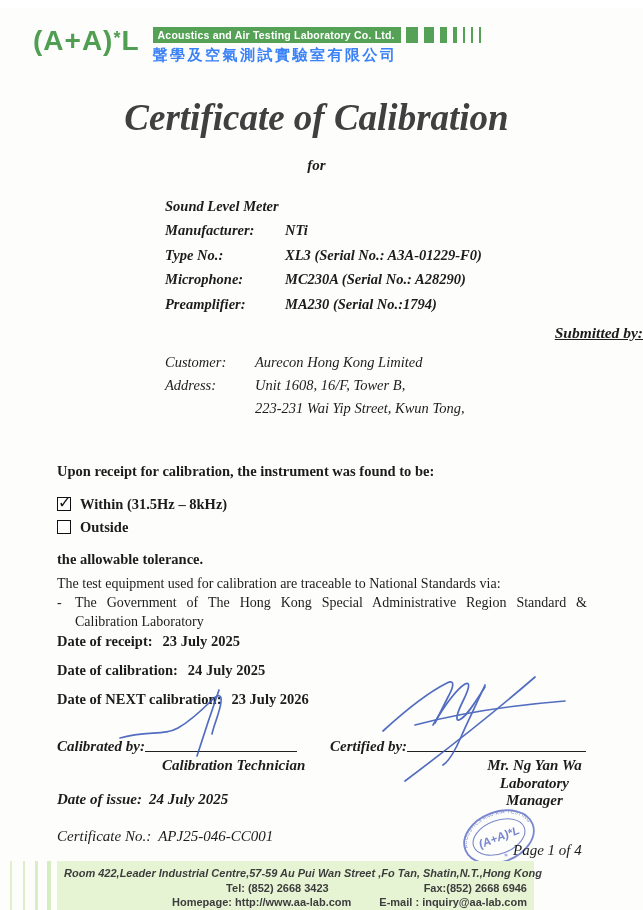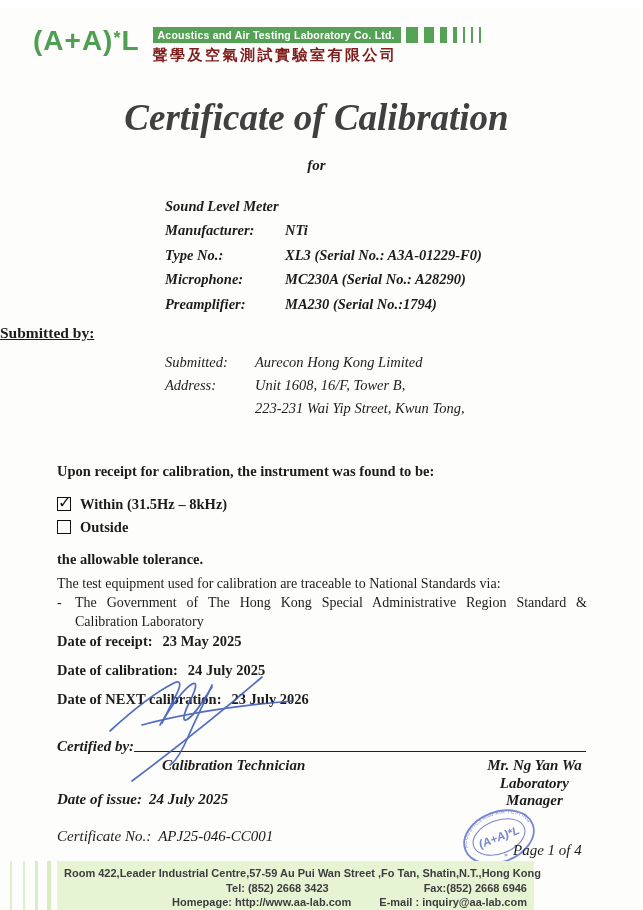--- a/index.html
+++ b/index.html
@@ -18,35 +18,35 @@
   .lh-row { display:flex; align-items:center; }
   .en-name { background:#55a257; color:#fff; font-family:"Liberation Sans", sans-serif;
              font-weight:bold; font-size:10.5px; padding:2px 6px 2px 5px; letter-spacing:.2px;
              white-space:nowrap; }
   .fade-bars { display:flex; align-items:stretch; height:16px; margin-left:5px; }
   .fade-bars i { display:block; background:#55a257; margin-right:6px; }
   .fade-bars i:nth-child(1){width:12px;} .fade-bars i:nth-child(2){width:10px;}
   .fade-bars i:nth-child(3){width:7px;}  .fade-bars i:nth-child(4){width:4px;}
   .fade-bars i:nth-child(5){width:2px;}  .fade-bars i:nth-child(6){width:2px;}
   .fade-bars i:nth-child(7){width:2px;}
-  .zh-name { color:#7f1d1d; font-weight:bold; font-size:15px; letter-spacing:2.5px;
+  .zh-name { color:#3b82f6; font-weight:bold; font-size:15px; letter-spacing:2.5px;
              margin-top:3px; font-family:"Liberation Sans", sans-serif; }
   
   .title { position:absolute; top:88px; left:0; right:10px; text-align:center;
            font-size:37px; font-weight:bold; font-style:italic; color:#404040; }
   .for-line { position:absolute; top:149px; left:0; right:10px; text-align:center;
               font-size:15px; font-weight:bold; font-style:italic; }
   
   .instrument { position:absolute; top:186px; left:165px; right:57px;
                 font-weight:bold; font-style:italic; font-size:14.5px; }
   .instrument .row { display:flex; line-height:24.4px; }
   .instrument .lbl { width:120px; flex:none; }
   
-  .submitted-h { position:absolute; top:316px; left:0; right:0; text-align:left;
-                 font-weight:bold; font-size:15.5px; }
+  .submitted-h { position:absolute; top:316px; left:0; right:0; text-align:right;
+                 font-weight:bold; font-style:italic; font-size:15.5px; }
   .submitted-h span { text-decoration:underline; }
   .submitted { position:absolute; top:343px; left:165px; right:40px;
                font-style:italic; font-size:14.5px; }
   .submitted .row { display:flex; line-height:23.1px; }
   .submitted .lbl { width:90px; flex:none; }
   
   .findings { position:absolute; top:455px; left:57px; right:57px; font-size:14.5px; font-weight:bold; }
   .chk-row { display:flex; align-items:center; line-height:22.5px; }
   .chk-box { width:14px; height:14px; border:1.6px solid #111; margin-right:9px;
              position:relative; flex:none; background:#fff; }
@@ -90,21 +90,21 @@
   .footer-stripes i { display:block; height:100%; }
   .footer-stripes i:nth-child(1){width:2px; background:#dff0cf; margin-right:11px;}
   .footer-stripes i:nth-child(2){width:2px; background:#dcefc9; margin-right:10px;}
   .footer-stripes i:nth-child(3){width:3px; background:#d9edc5; margin-right:9px;}
   .footer-stripes i:nth-child(4){width:4px; background:#d6ecc1; margin-right:8px;}
   .footer-stripes i:nth-child(5){width:7px; background:#d3eabc; margin-right:8px;}
   .footer-box { position:absolute; left:57px; top:853px; width:477px; height:53px;
                 background:#e7f4d4; font-family:"Liberation Sans", sans-serif;
                 font-size:11px; font-weight:bold; color:#3d3d3d;
                 padding:5px 7px 0 7px; line-height:14.5px; }
-  .footer-box .l1 { text-align:left; white-space:nowrap; }
+  .footer-box .l1 { text-align:left; white-space:nowrap;font-style:italic; }
   .footer-box .l2 { display:flex; justify-content:flex-end; }
   .footer-box .l2 .tel { margin-right:95px; }
   .footer-box .l3 { display:flex; justify-content:flex-end; }
   .footer-box .l3 .home { margin-right:28px; }
 </style>
 </head>
 <body>
 
 <div class="page">
 
@@ -148,21 +148,21 @@
       </div>
     <div class="row">
         <span class="lbl">Preamplifier:</span>
         <span>MA230 (Serial No.:1794)</span>
       </div>
   </div>
 
   <div class="submitted-h"><span>Submitted by:</span></div>
   <div class="submitted">
     <div class="row">
-        <span class="lbl">Submitted:</span>
+        <span class="lbl">Customer:</span>
         <span>Aurecon Hong Kong Limited</span>
       </div>
     <div class="row">
         <span class="lbl">Address:</span>
         <span>Unit 1608, 16/F, Tower B,</span>
       </div>
     <div class="row">
         <span class="lbl"></span>
         <span>223-231 Wai Yip Street, Kwun Tong,</span>
       </div>
@@ -187,27 +187,37 @@
 
   <div class="trace">
     <div>The test equipment used for calibration are traceable to National Standards via:</div>
     <div class="item">
       <span class="dash">-</span>
       <span class="txt">The Government of The Hong Kong Special Administrative Region Standard &amp; Calibration Laboratory</span>
     </div>
   </div>
 
   <div class="dates">
-    <div class="row"><span class="lbl">Date of receipt:</span><span>23 May 2025</span></div>
+    <div class="row"><span class="lbl">Date of receipt:</span><span>23 July 2025</span></div>
     <div class="row"><span class="lbl">Date of calibration:</span><span>24 July 2025</span></div>
     <div class="row"><span class="lbl">Date of NEXT calibration:</span><span>23 July 2026</span></div>
   </div>
 
   <div class="sig-section">
     <div class="sig-cols">
+      <div class="sig-col left">
+        <span class="sig-label">Calibrated by:</span>
+        <span class="sig-line"></span>
+        <svg class="sig-svg cal" width="165" height="72" viewBox="0 0 165 72">
+          <g fill="none" stroke="#3b5ab8" stroke-width="1.7" stroke-linecap="round" opacity="0.88">
+            <path d="M8,52 C34,44 52,50 66,42 C80,34 92,22 100,14 C106,8 110,8 109,16 C108,26 102,38 100,48"></path>
+            <path d="M107,4 C100,24 92,48 85,70"></path>
+          </g>
+        </svg>
+      </div>
       <div class="sig-col right">
         <span class="sig-label">Certified by:</span>
         <span class="sig-line"></span>
         <svg class="sig-svg cert" width="215" height="118" viewBox="0 0 215 118">
           <g fill="none" stroke="#3b5ab8" stroke-width="1.7" stroke-linecap="round" opacity="0.88">
             <path d="M18,58 C42,36 66,18 82,10 C90,6 89,13 83,24 L70,50"></path>
             <path d="M68,52 C80,32 92,16 100,11 C106,8 104,16 98,28 C92,40 90,48 94,47 C102,44 112,26 120,14"></path>
             <path d="M120,12 C112,30 102,50 96,64 C90,78 84,88 78,92"></path>
             <path d="M170,4 C140,30 96,66 40,108"></path>
             <path d="M50,52 C95,40 150,32 200,28"></path>

